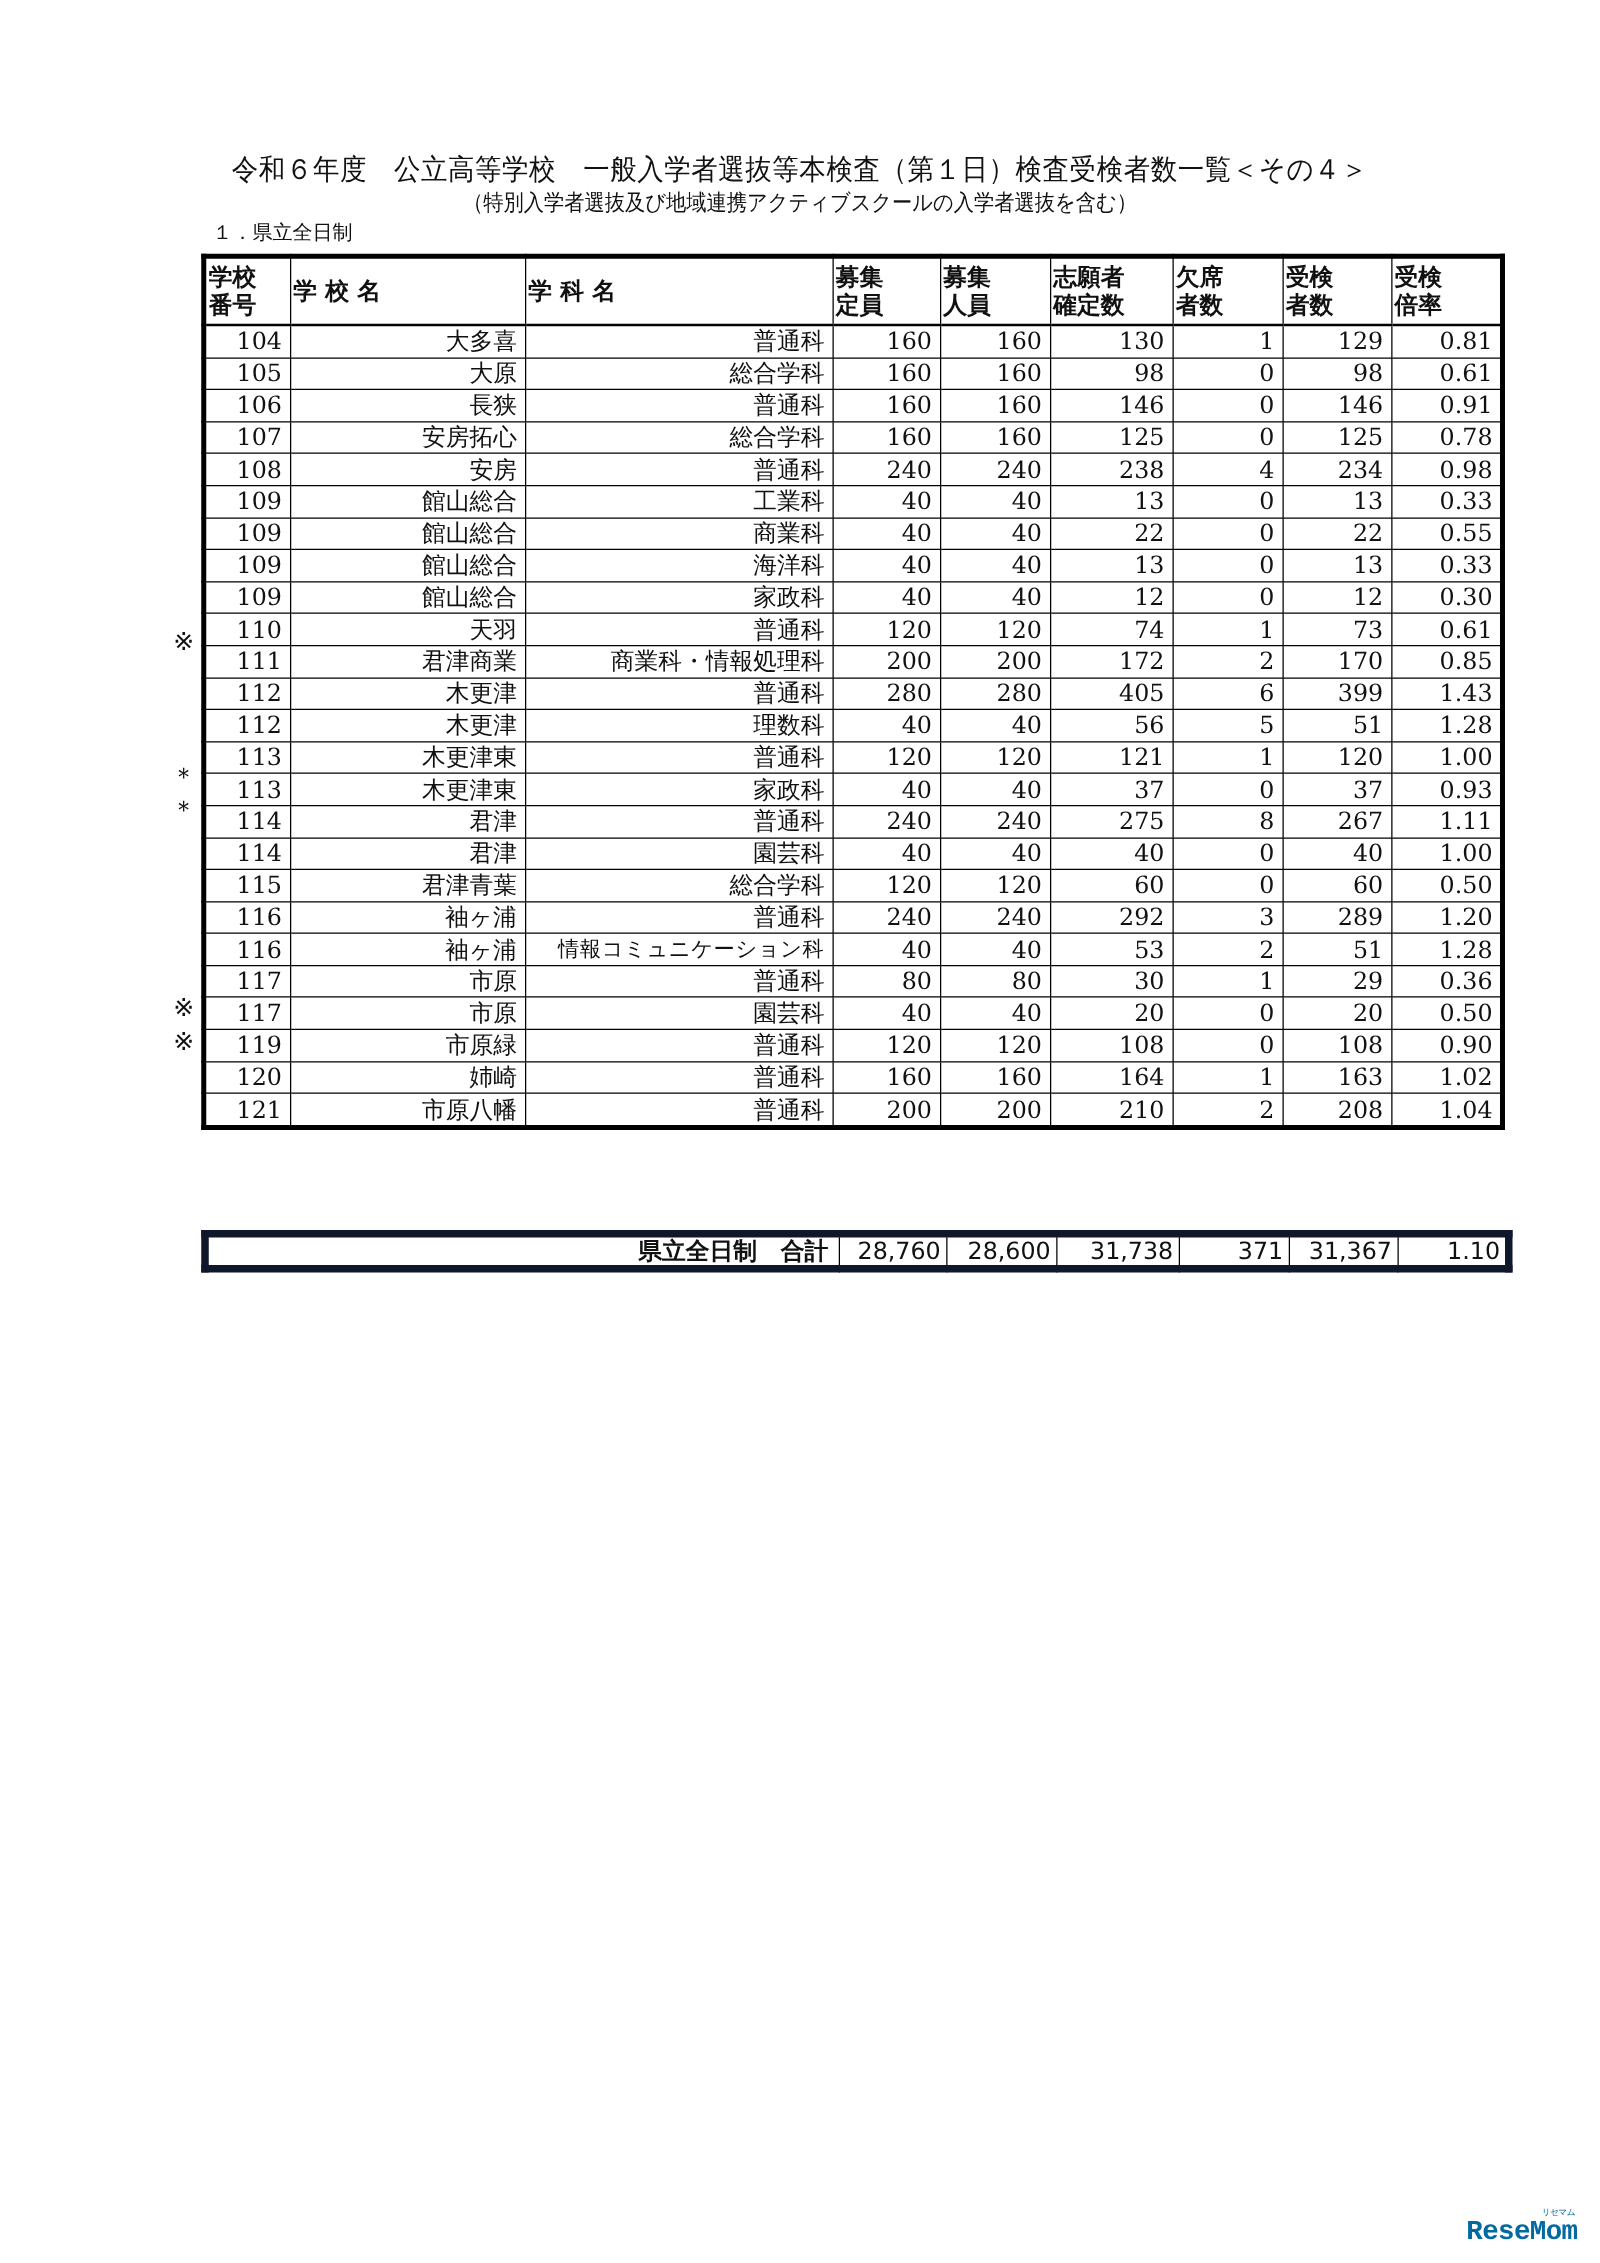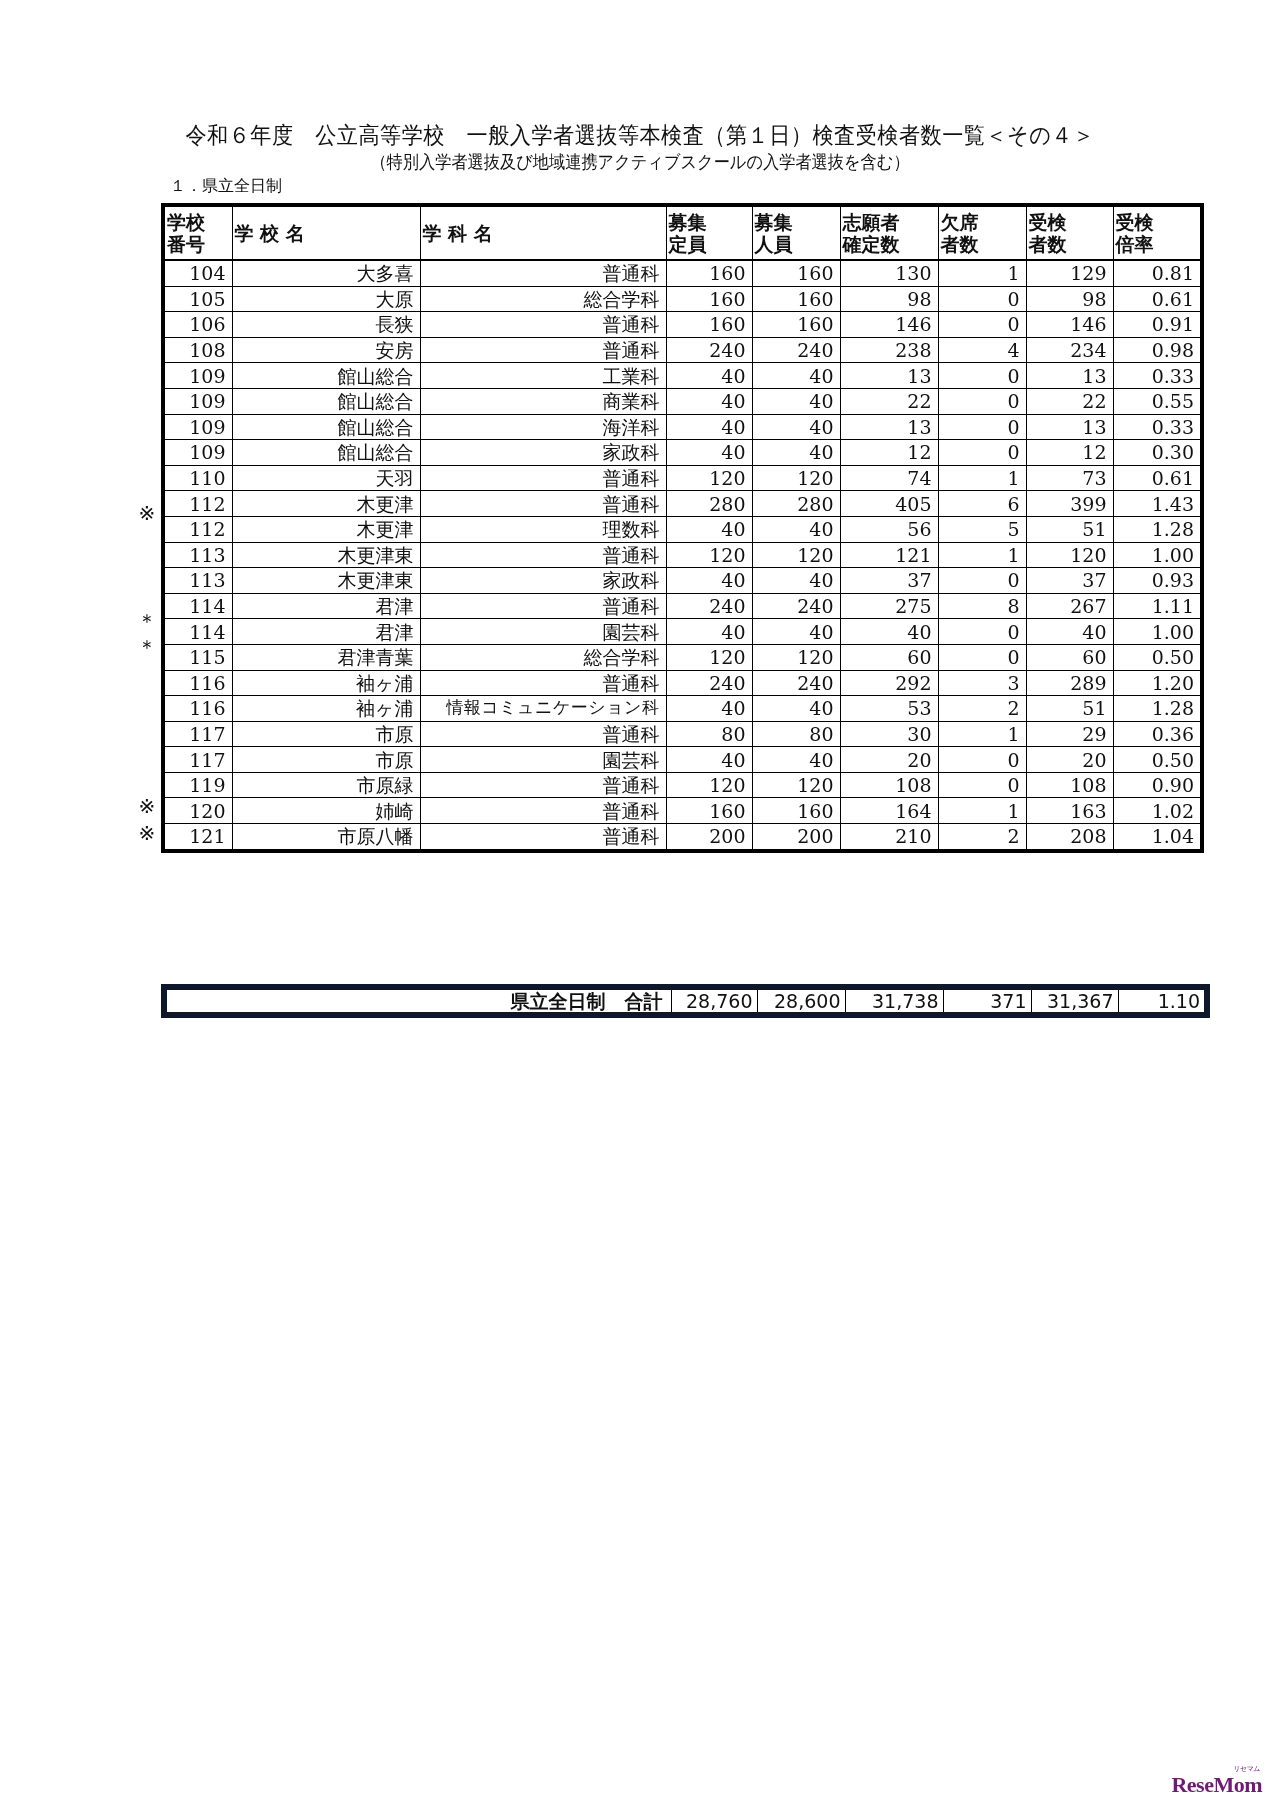--- a/index.html
+++ b/index.html
@@ -11,21 +11,21 @@
   table.main td, table.main th { border:1.5px solid #000; padding:0 6px; height:24.6px; font-size:19px; line-height:24px; white-space:nowrap; overflow:hidden; }
   table.main th { font-family:"DejaVu Sans", sans-serif; font-weight:bold; font-size:19px; line-height:22px; height:52px; text-align:left; padding:0 2px; border-bottom:2.5px solid #000; }
   td.num { text-align:right; }
   td.no { text-align:right; padding-right:3px; }
   td.name, td.dept { text-align:right; padding-left:4px; }
   td.dept.small { font-size:17px; letter-spacing:0.5px;font-family:Liberation Serif, serif; }
   .mark { position:absolute; left:136px; width:22px; text-align:center; font-size:20px; font-family:"DejaVu Sans", sans-serif; }
   table.total { position:absolute; top:984px; left:161px; border-collapse:collapse; border:6px solid #0f172a; table-layout:fixed; }
   table.total td { border:1.5px solid #000; height:22px; padding:0 4px; font-family:"DejaVu Sans", sans-serif; font-size:19px; line-height:22px; text-align:right; white-space:nowrap; }
   table.total td.label { font-weight:bold; padding-right:8px; }
-  .logo { position:absolute; right:18px; bottom:12px; font-family:Liberation Serif, serif; font-weight:bold; font-size:22px; color:#701a75; letter-spacing:-0.5px; }
+  .logo { position:absolute; right:18px; bottom:12px; font-family:Liberation Mono, monospace; font-weight:bold; font-size:22px; color:#0369a1; letter-spacing:-0.5px; }
   .logo small { position:absolute; top:-8px; right:2px; font-size:7px; font-weight:normal; }
 </style>
 </head>
 <body>
 
 <div class="title">令和６年度　公立高等学校　一般入学者選抜等本検査（第１日）検査受検者数一覧＜その４＞</div>
 <div class="subtitle">（特別入学者選抜及び地域連携アクティブスクールの入学者選抜を含む）</div>
 <div class="section">１．県立全日制</div>
 
 <div id="marks">
@@ -114,20 +114,31 @@
         <td class="name">長狭</td>
         <td class="dept">普通科</td>
         <td class="num">160</td>
         <td class="num">160</td>
         <td class="num">146</td>
         <td class="num">0</td>
         <td class="num">146</td>
         <td class="num">0.91</td>
       </tr>
       <tr>
+        <td class="no">107</td>
+        <td class="name">安房拓心</td>
+        <td class="dept">総合学科</td>
+        <td class="num">160</td>
+        <td class="num">160</td>
+        <td class="num">125</td>
+        <td class="num">0</td>
+        <td class="num">125</td>
+        <td class="num">0.78</td>
+      </tr>
+      <tr>
         <td class="no">108</td>
         <td class="name">安房</td>
         <td class="dept">普通科</td>
         <td class="num">240</td>
         <td class="num">240</td>
         <td class="num">238</td>
         <td class="num">4</td>
         <td class="num">234</td>
         <td class="num">0.98</td>
       </tr>
@@ -178,20 +189,31 @@
       <tr>
         <td class="no">110</td>
         <td class="name">天羽</td>
         <td class="dept">普通科</td>
         <td class="num">120</td>
         <td class="num">120</td>
         <td class="num">74</td>
         <td class="num">1</td>
         <td class="num">73</td>
         <td class="num">0.61</td>
+      </tr>
+      <tr>
+        <td class="no">111</td>
+        <td class="name">君津商業</td>
+        <td class="dept">商業科・情報処理科</td>
+        <td class="num">200</td>
+        <td class="num">200</td>
+        <td class="num">172</td>
+        <td class="num">2</td>
+        <td class="num">170</td>
+        <td class="num">0.85</td>
       </tr>
       <tr>
         <td class="no">112</td>
         <td class="name">木更津</td>
         <td class="dept">普通科</td>
         <td class="num">280</td>
         <td class="num">280</td>
         <td class="num">405</td>
         <td class="num">6</td>
         <td class="num">399</td>

